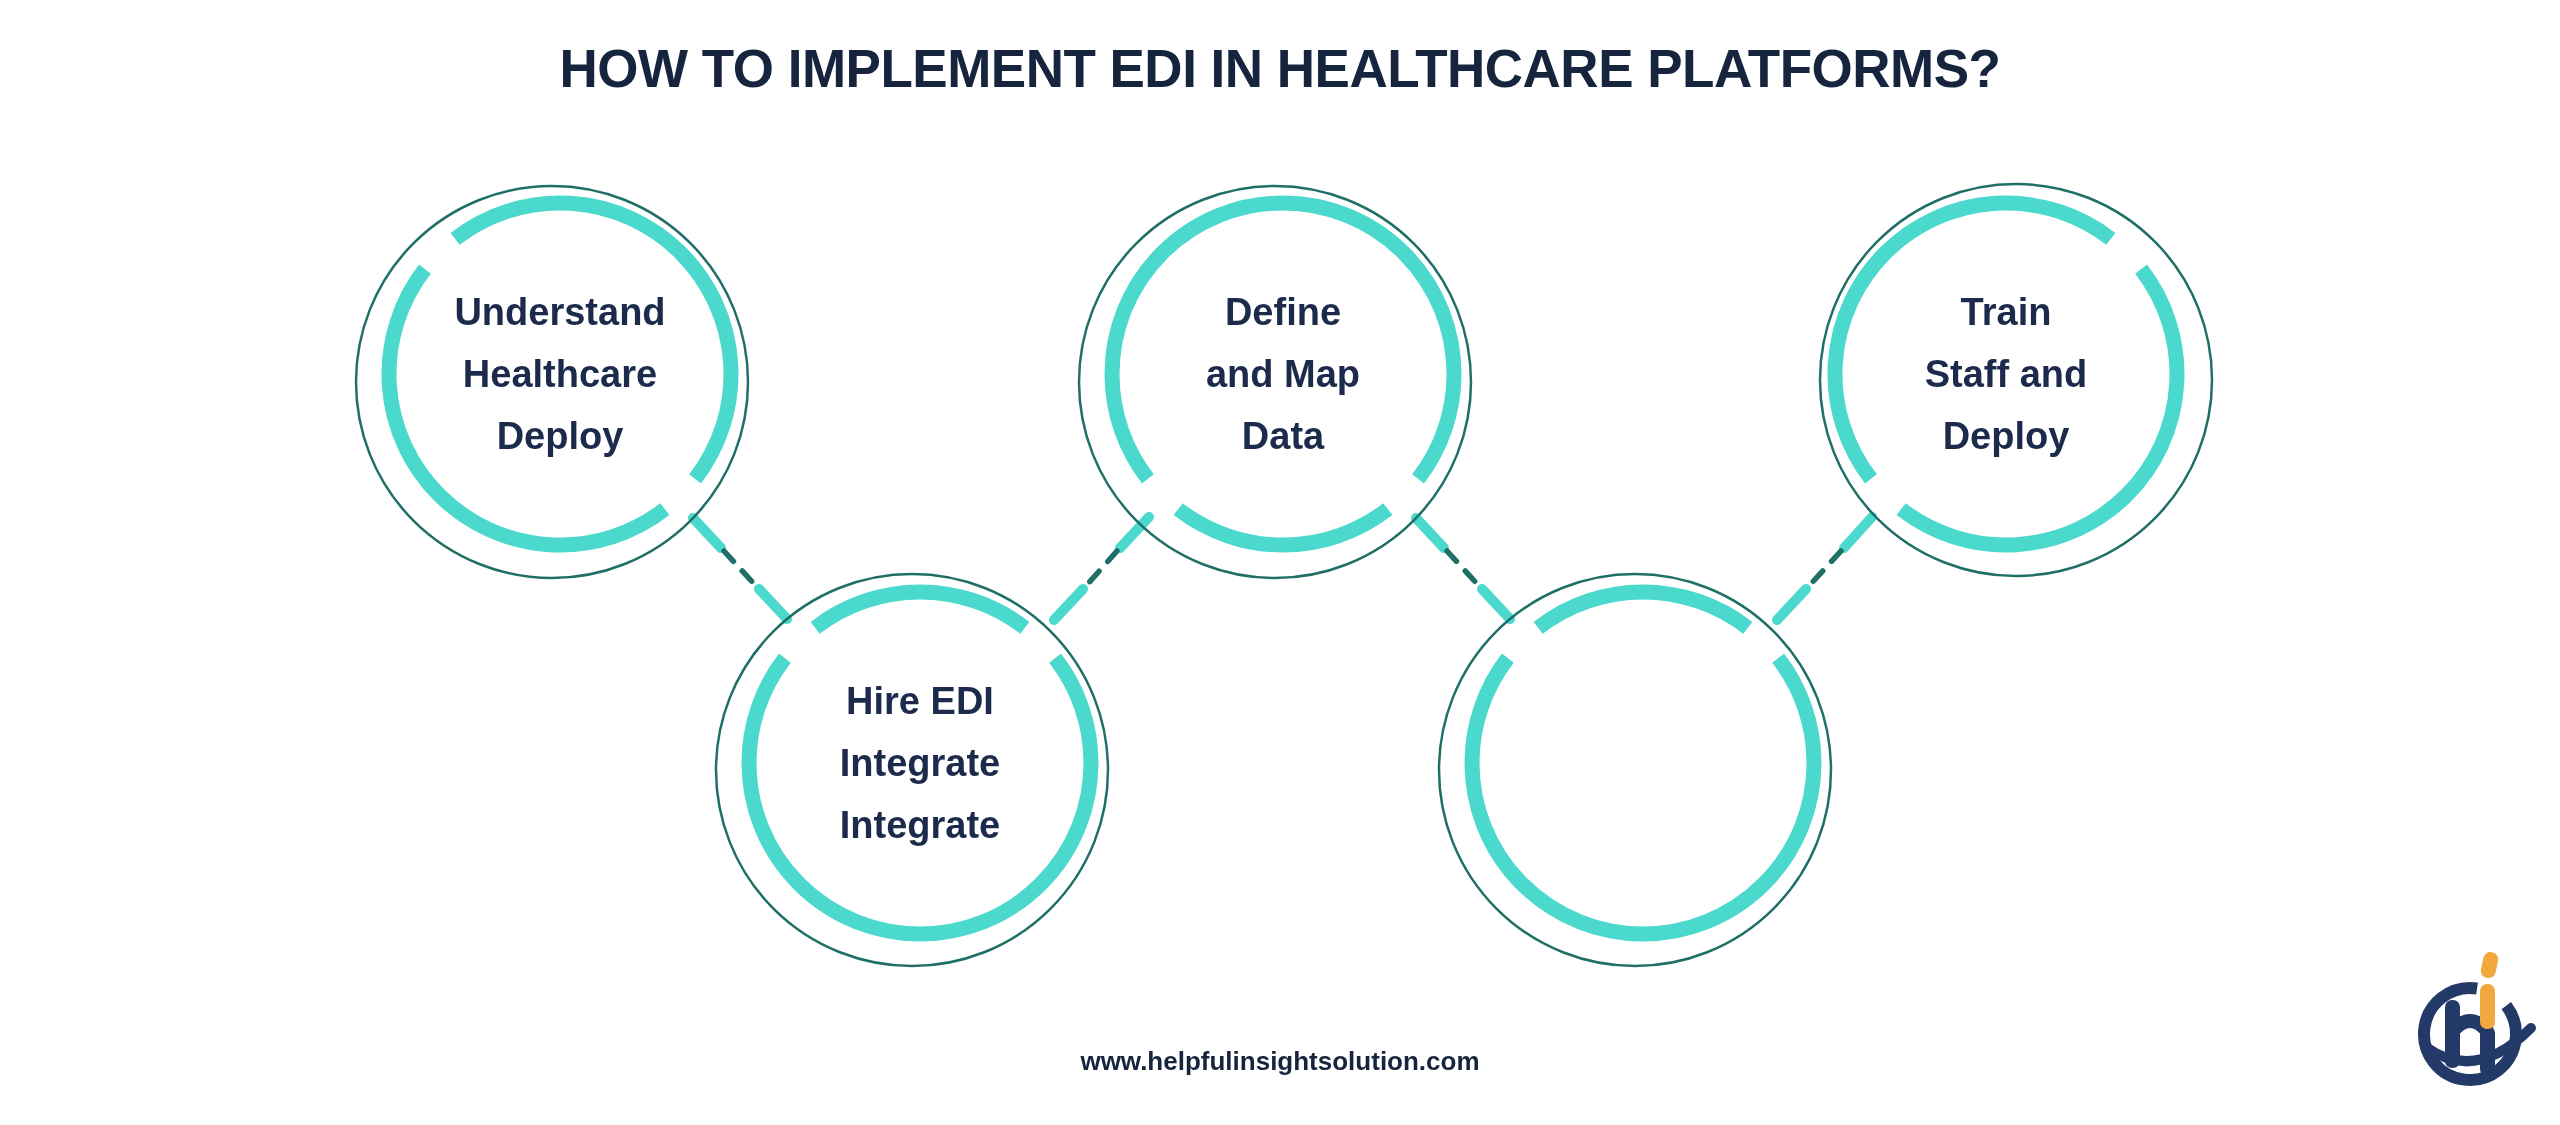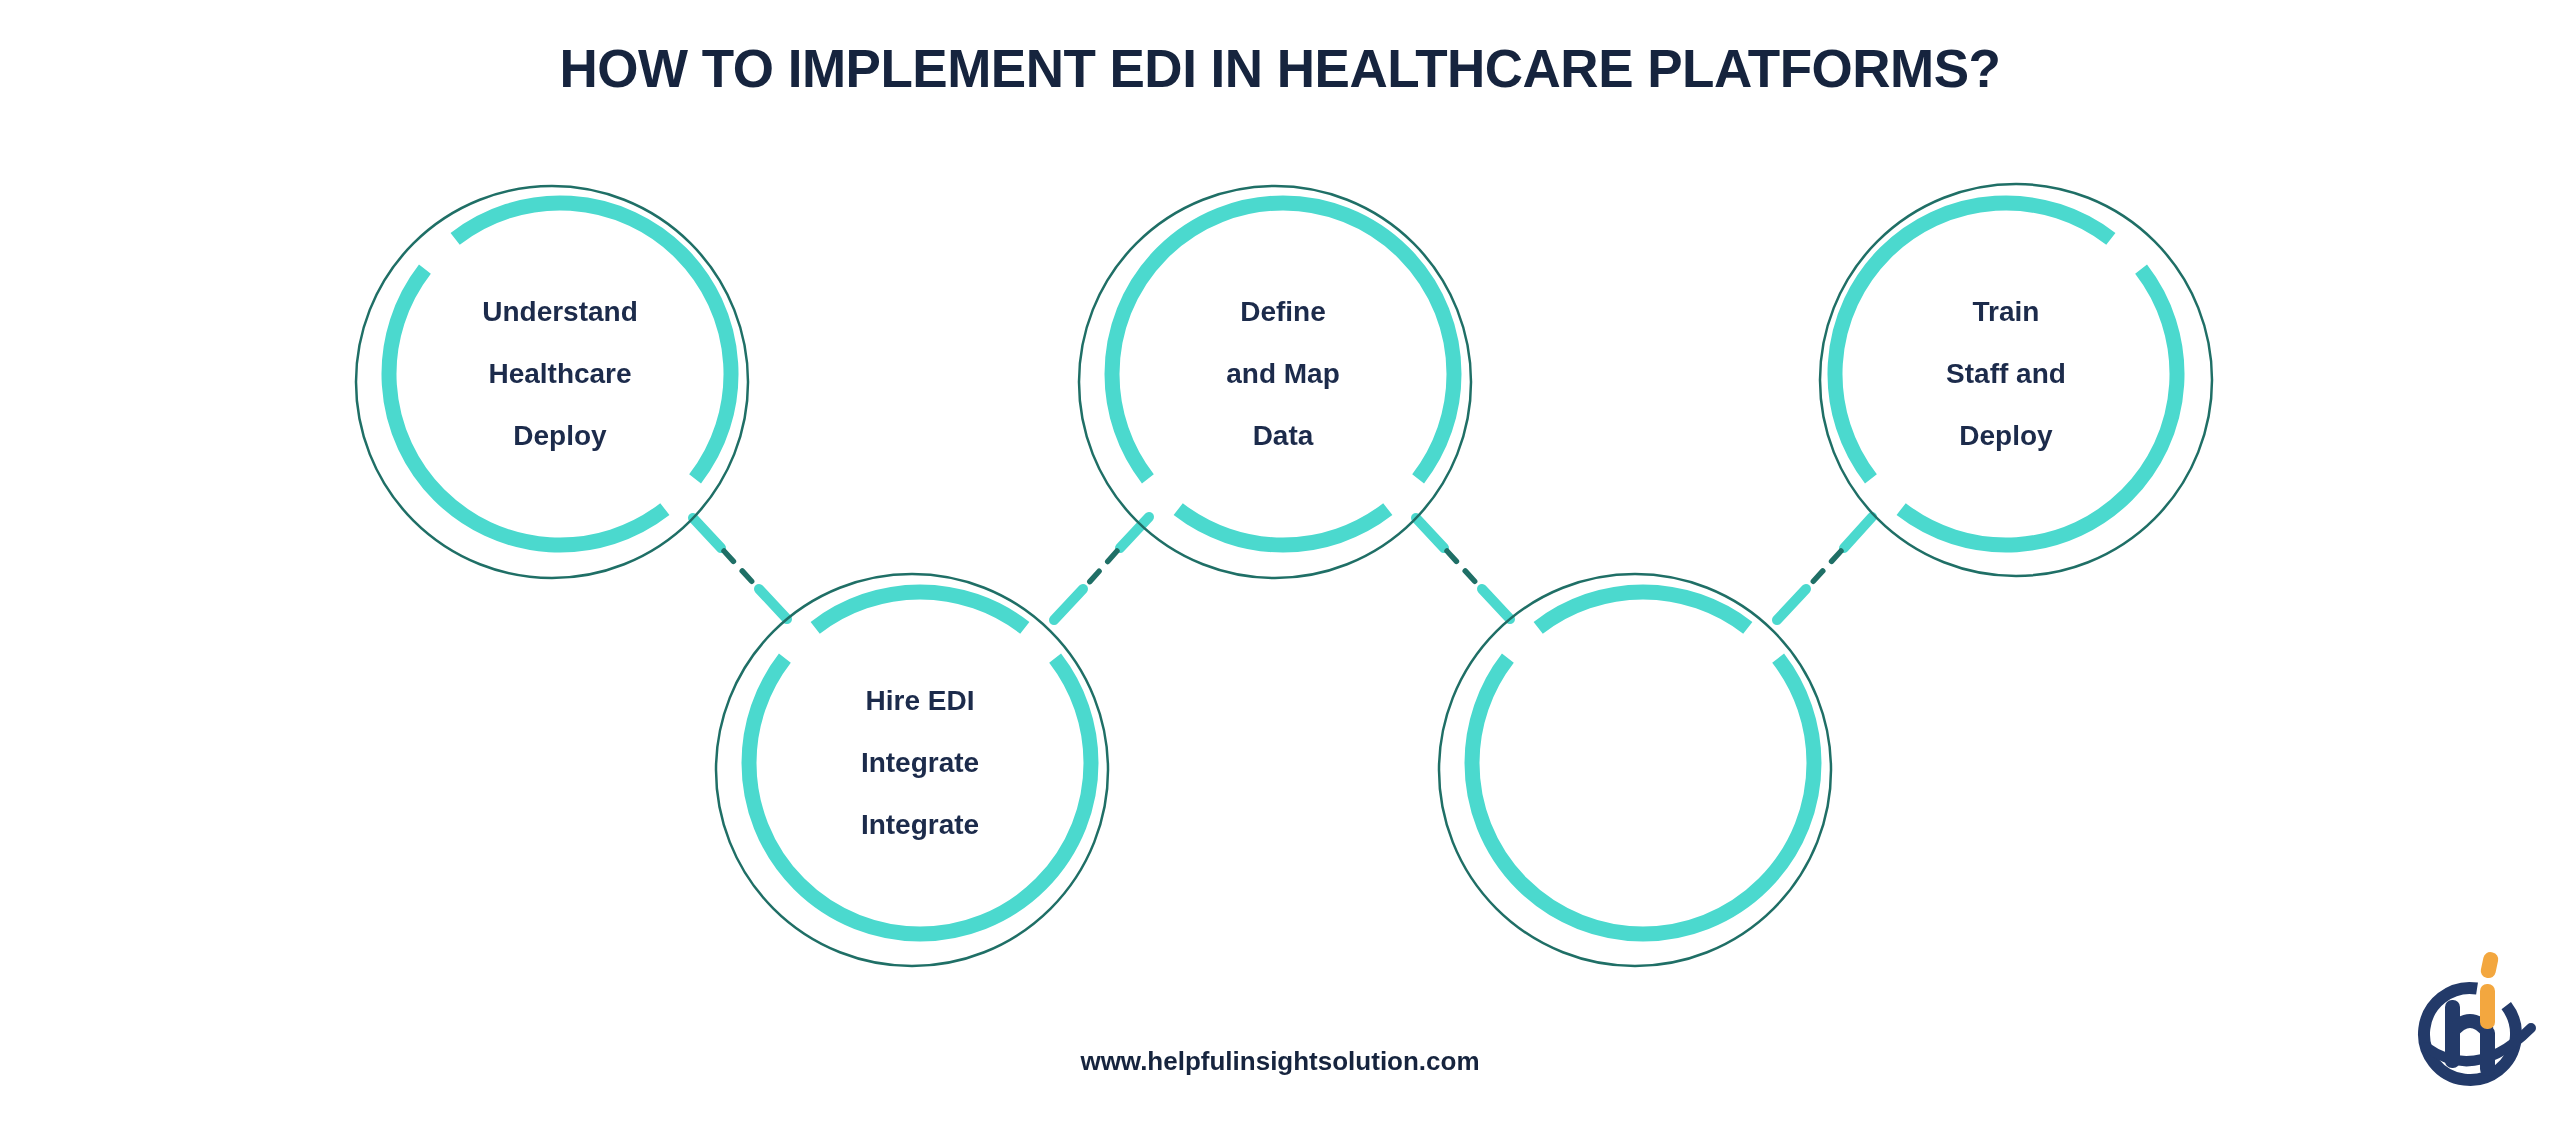--- a/index.html
+++ b/index.html
@@ -13,21 +13,21 @@
     position: absolute; top: 38px; left: 0; width: 100%;
     text-align: center;
     font-size: 53px; font-weight: 800; letter-spacing: -0.5px;
     color: #16243E;
   }
   svg.diagram { position: absolute; inset: 0; }
   .step-label {
     position: absolute; width: 320px; height: 200px;
     display: flex; flex-direction: column; align-items: center; justify-content: center;
     text-align: center;
-    font-size: 28px; font-weight: 700; line-height: 62px;
+    font-size: 38px; font-weight: 700; line-height: 62px;
     color: #1C2B4B;
   }
   .step-label div { white-space: nowrap; }
   .footer-url {
     position: absolute; top: 1046px; left: 0; width: 100%;
     text-align: center;
     font-size: 26px; font-weight: 700;
     color: #16243E;
   }
   

